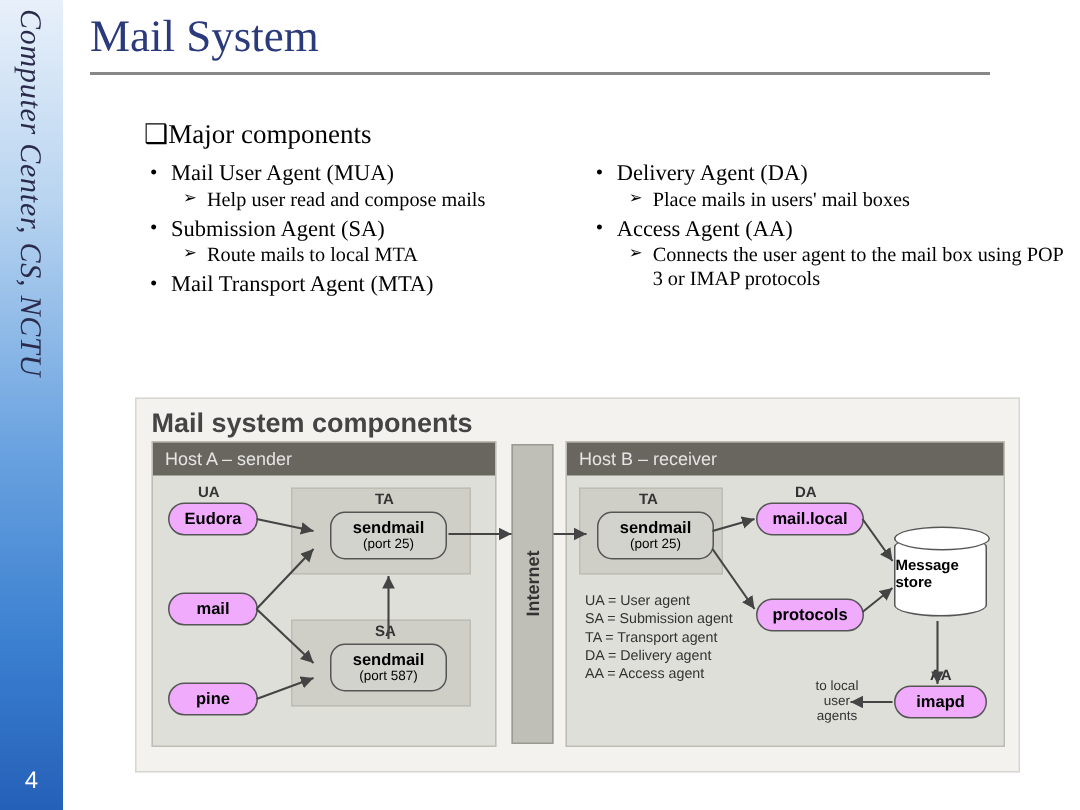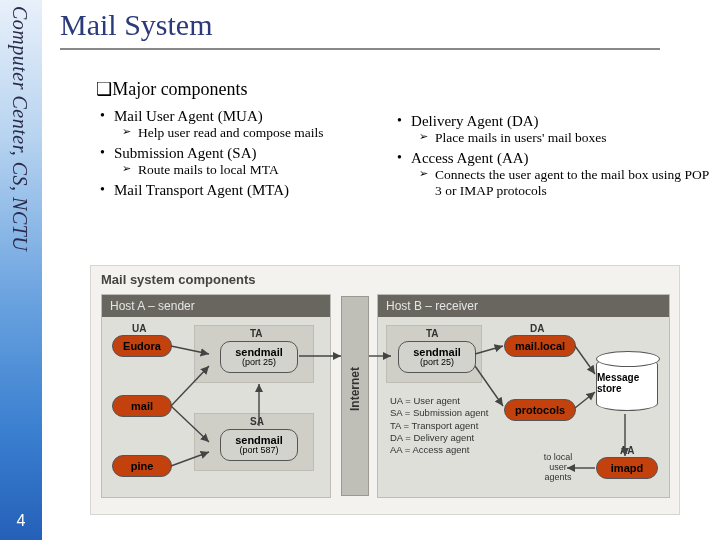--- a/index.html
+++ b/index.html
@@ -58,21 +58,20 @@
     font-size: 18px;
     color: #000;
   }
   .section-heading .qmark {
     font-family: Arial, sans-serif;
   }
 
   .cols {
     display: flex;
     margin-top: 4px;
-    align-items: flex-end;
   }
   .col { }
   .col-left { width: 300px; }
   .col-right { width: 320px; }
 
   ul.bullets { list-style: none; }
   ul.bullets > li {
     position: relative;
     padding-left: 18px;
     font-size: 15px;
@@ -101,37 +100,37 @@
   .diagram {
     position: absolute;
     left: 90px; top: 265px;
     width: 590px; height: 250px;
     background: #f3f2ee;
     border: 1px solid #d8d6d0;
     font-family: Arial, Helvetica, sans-serif;
   }
   .dia-title {
     position: absolute; left: 10px; top: 6px;
-    font-size: 13px; font-weight: bold; color: #444;
+    font-size: 18px; font-weight: bold; color: #444;
   }
   .host {
     position: absolute; top: 28px;
     background: #dfdfd9;
     border: 1px solid #bdbdb5;
     height: 204px;
   }
   .hostA { left: 10px; width: 230px; }
   .hostB { left: 286px; width: 293px; }
   .host-head {
     background: #68665e; color: #e5e5e5;
     font-size: 12px; padding: 4px 8px;
   }
   .pill {
     position: absolute;
-    background: #c2410c;
+    background: #f0abfc;
     border: 1px solid #555;
     border-radius: 12px;
     font-size: 11px;
     font-weight: bold;
     text-align: center;
     line-height: 1.1;
     padding: 4px 0;
   }
   .pill small { font-weight: normal; font-size: 9px; display: block; }
   .gray { background: #d3d3cd; border-radius: 10px; }

